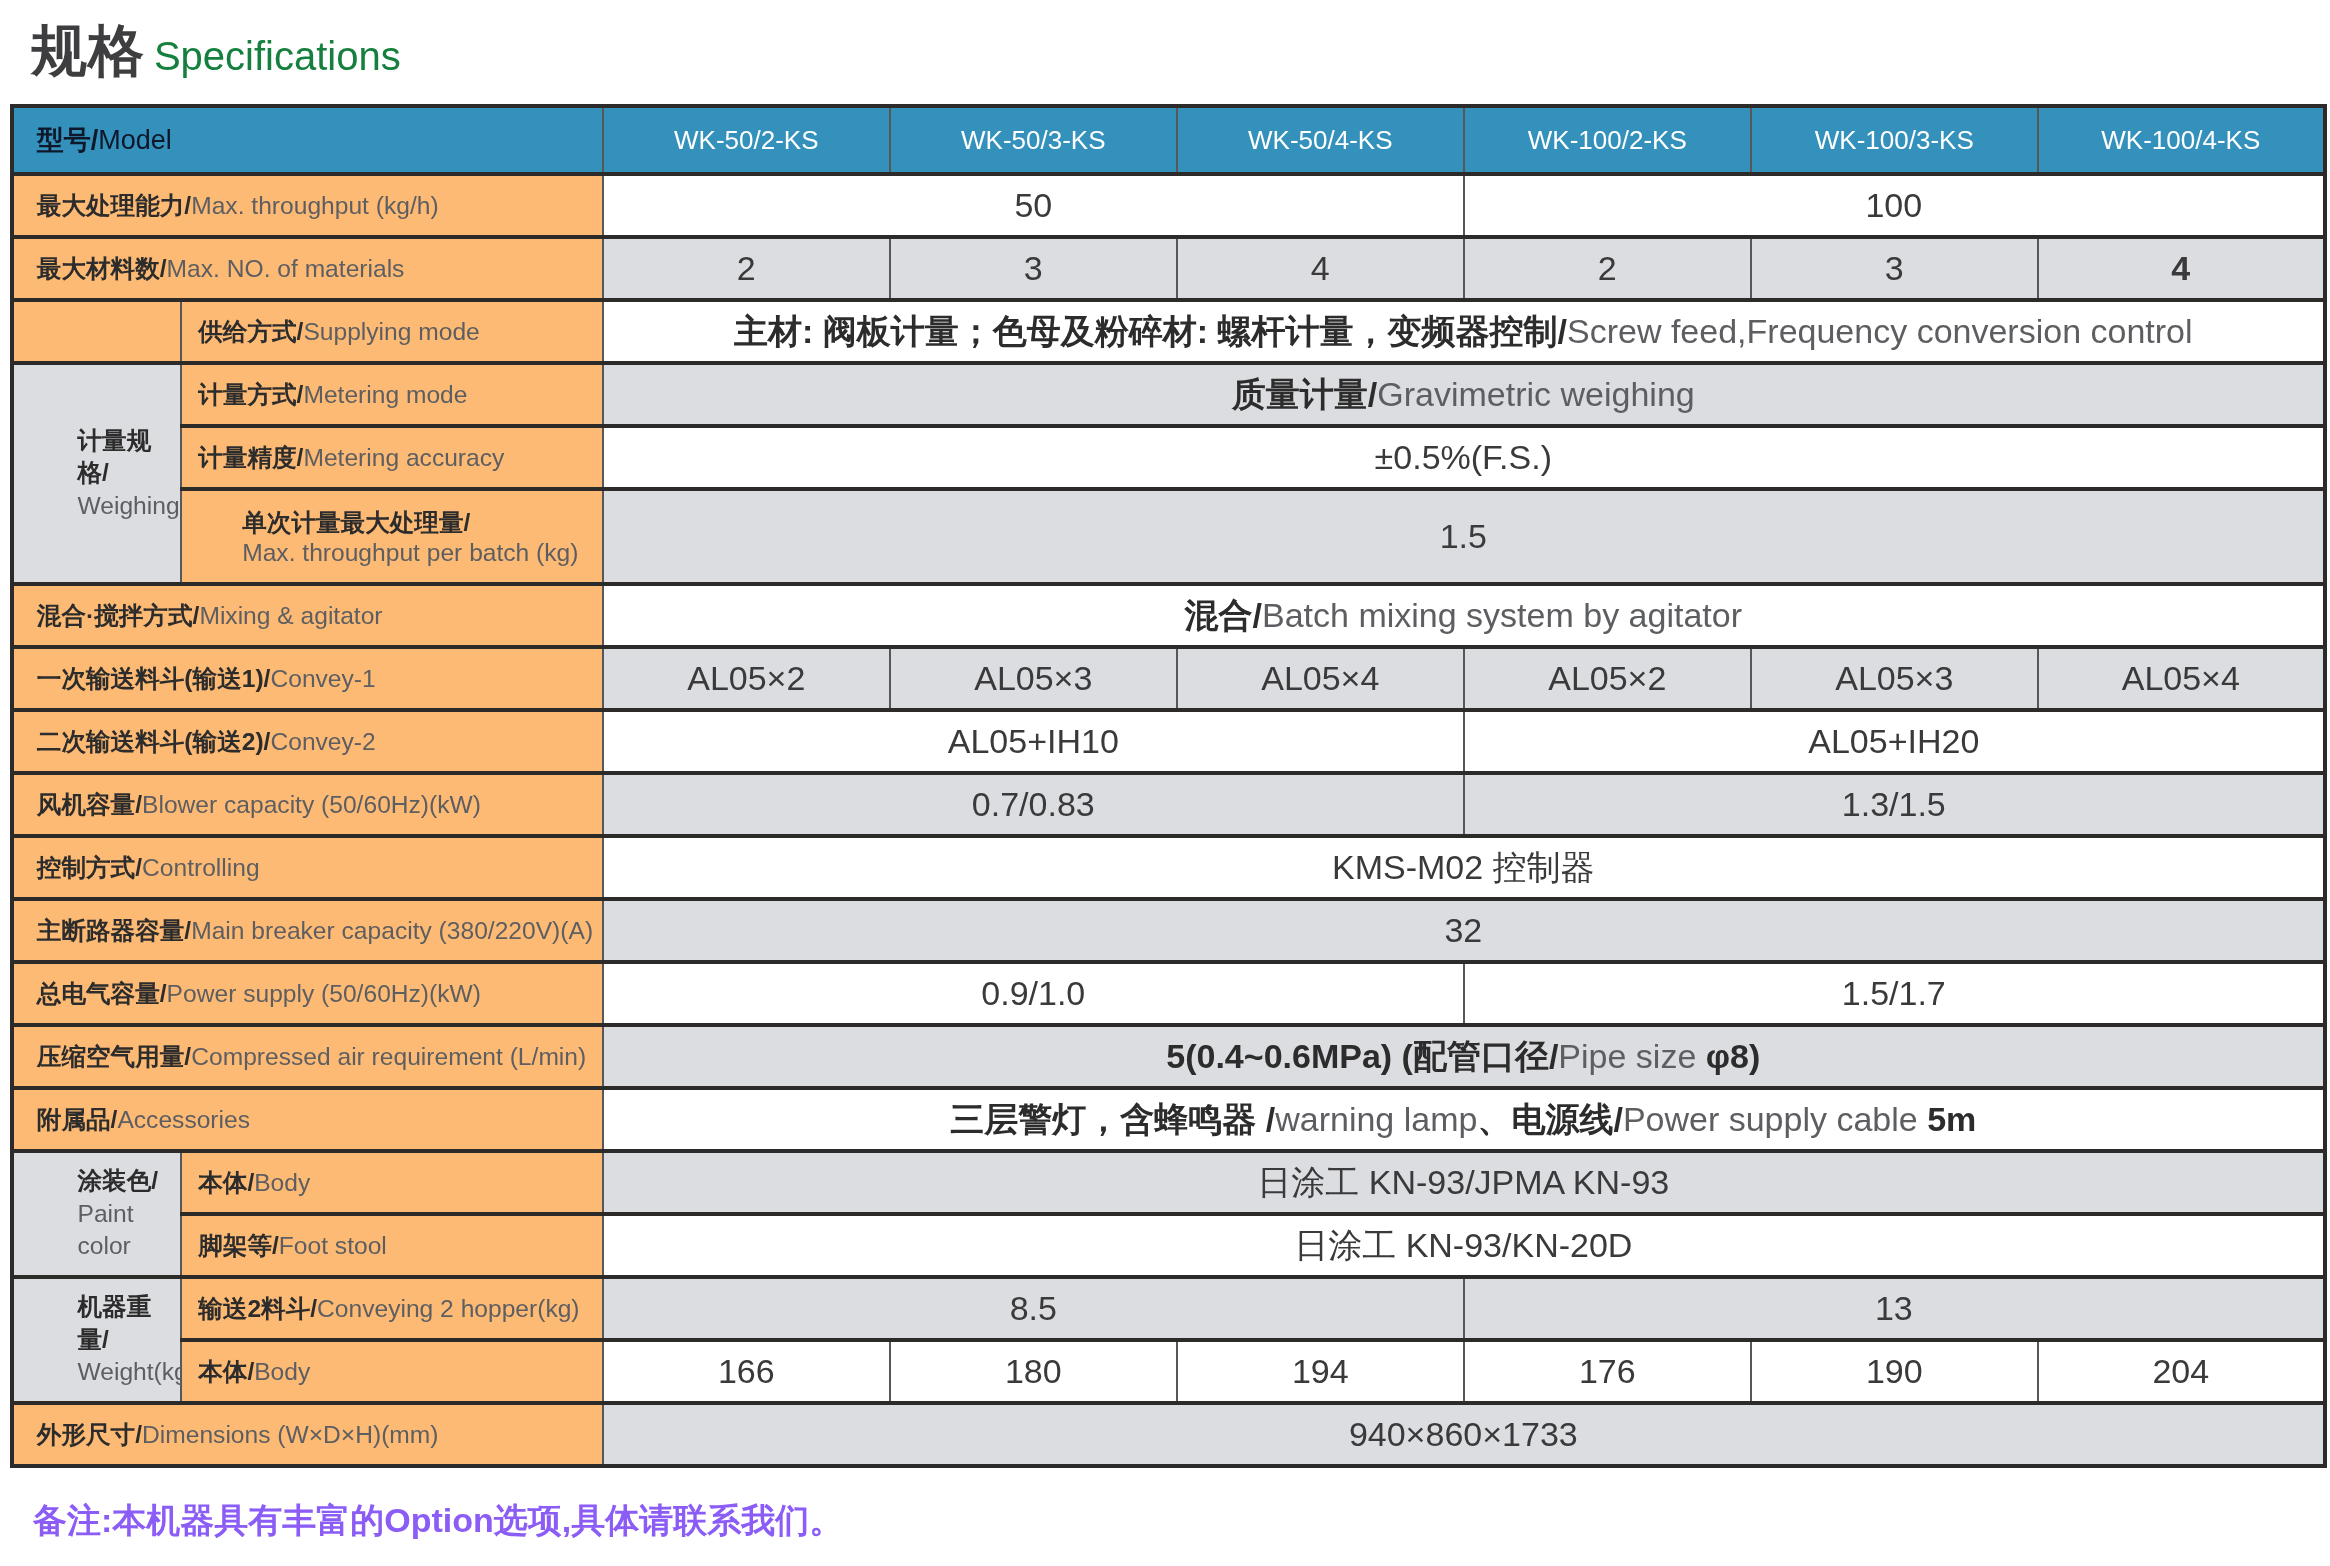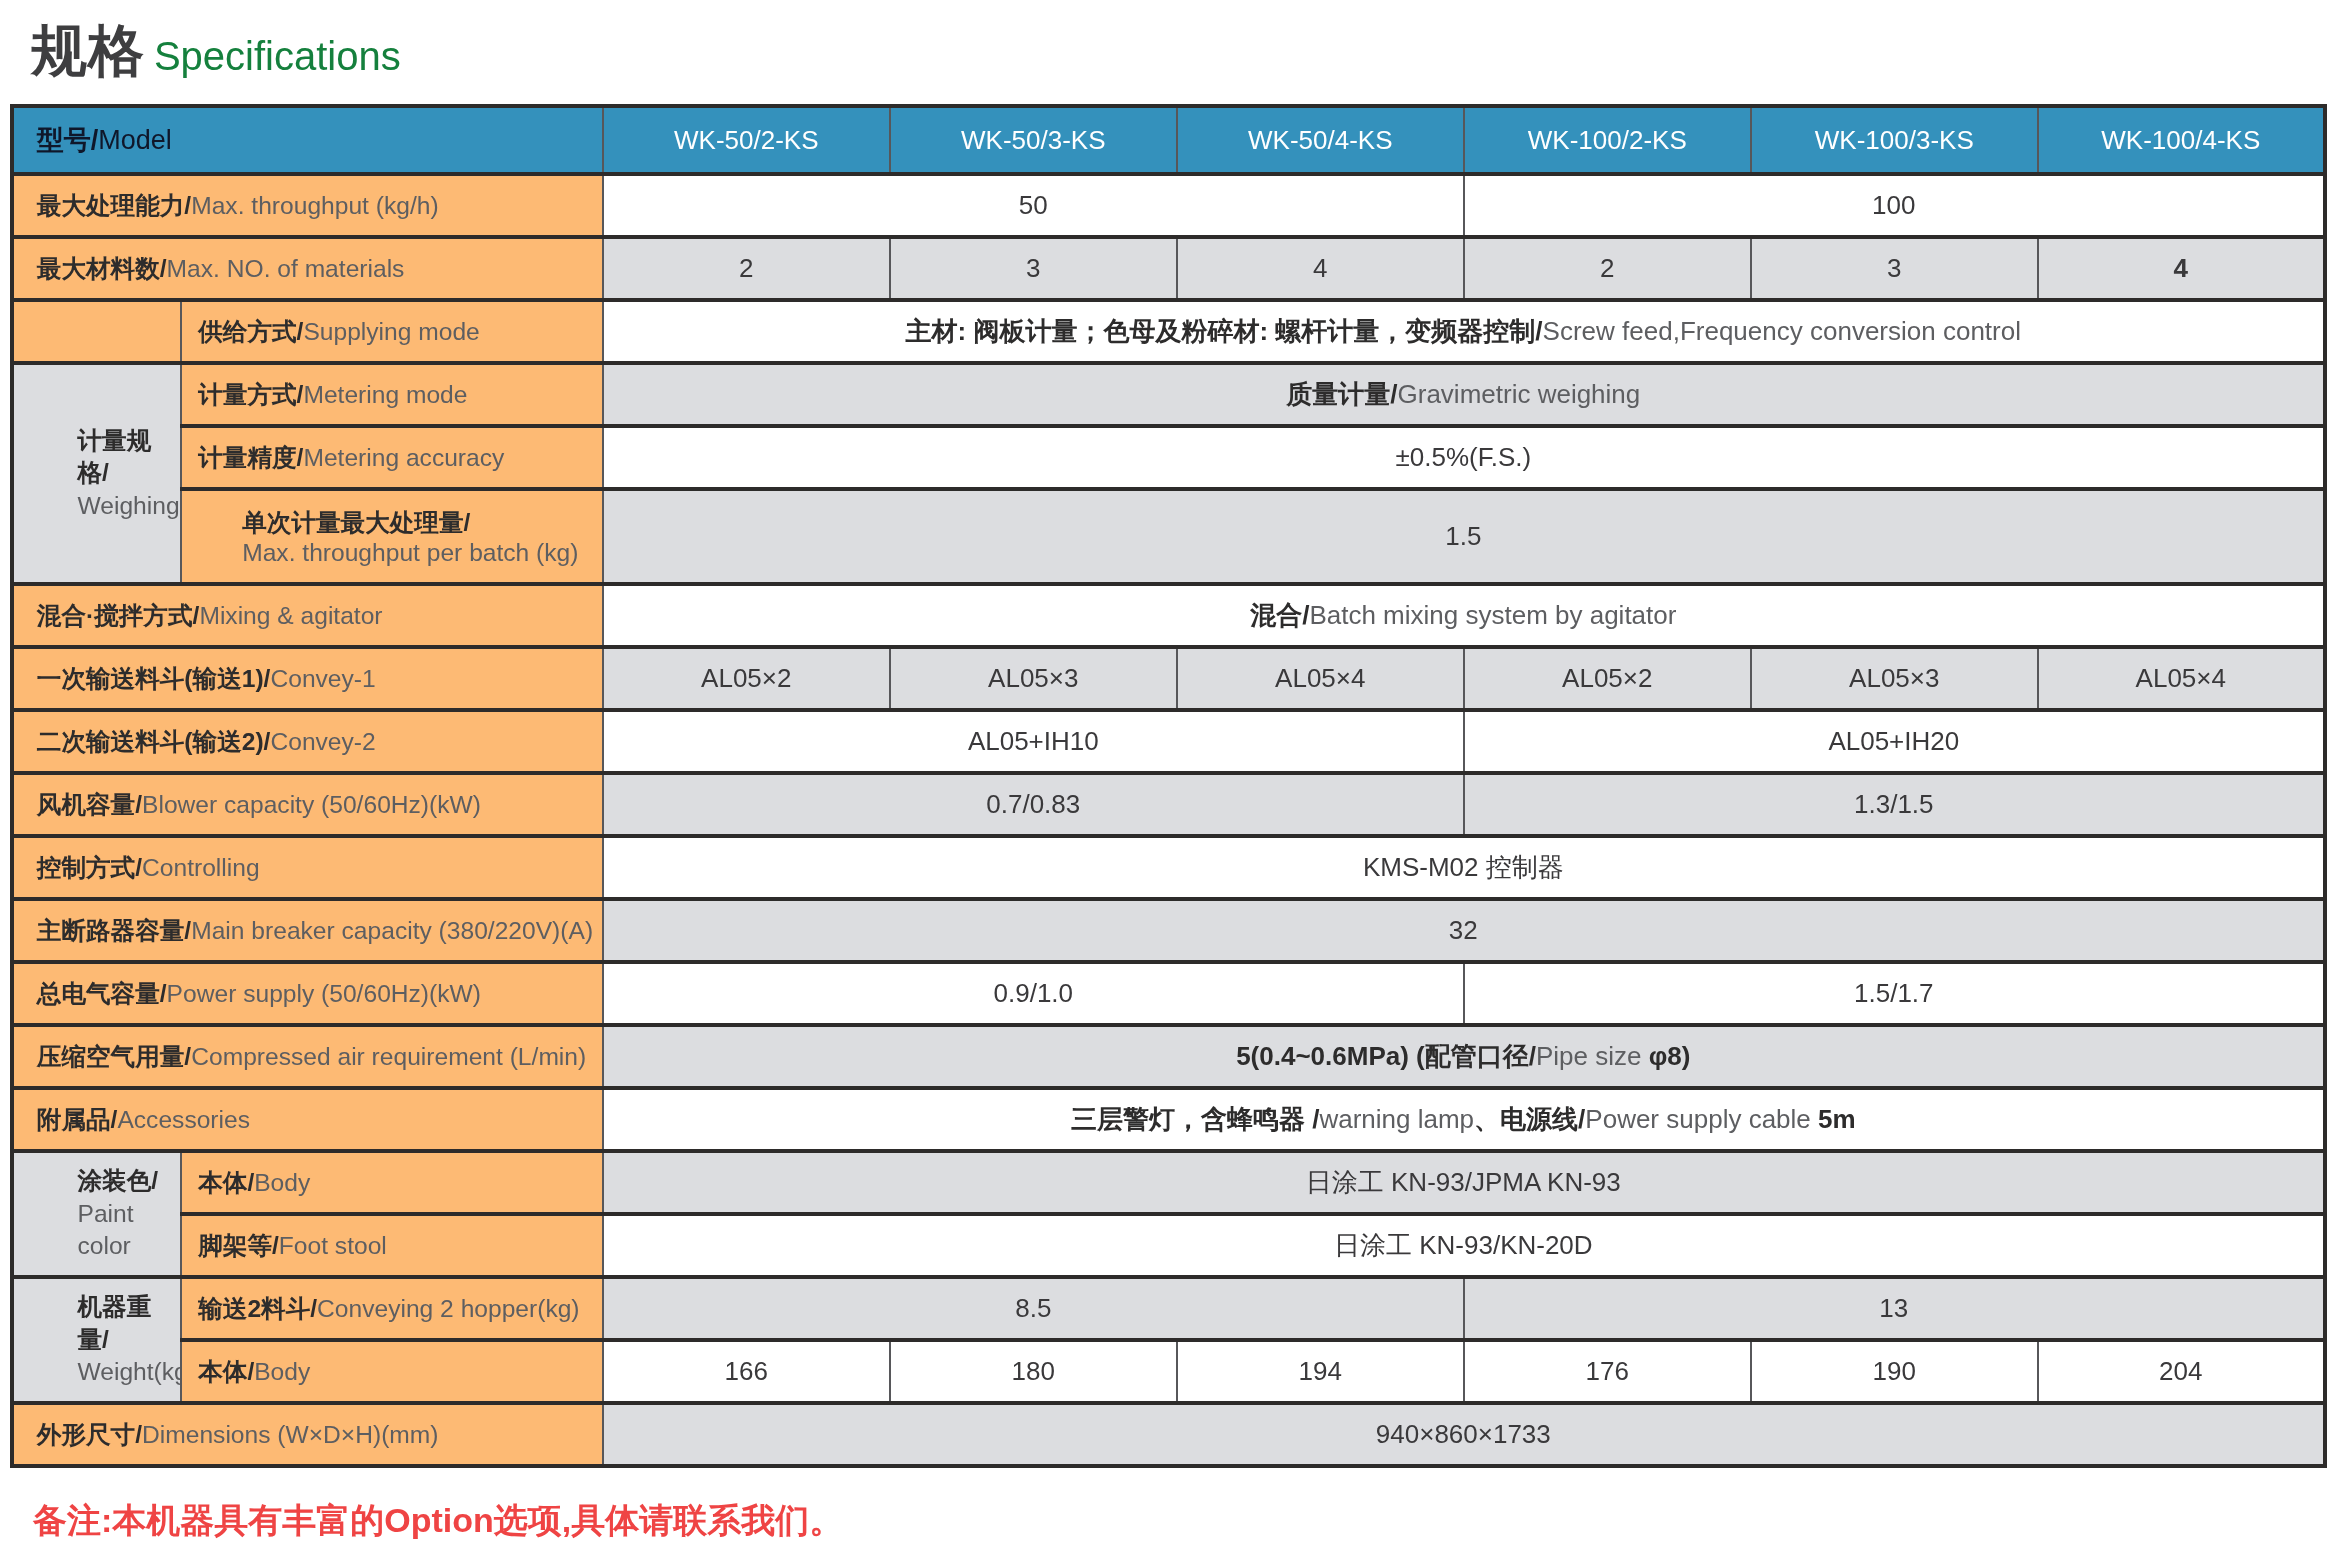--- a/index.html
+++ b/index.html
@@ -17,25 +17,25 @@
   tr.tall{height:95px;}
   .hd{background:#3491bc;text-align:center;font-size:26px;color:#ffffff;}
   .hd.lbl{text-align:left;padding-left:23px;font-size:27px;}
   .hd .zh,.hd .en{color:#0f172a;}
   .lab{background:#fdba74;text-align:left;padding-left:23px;font-size:24.6px;white-space:nowrap;}
   .sub{padding-left:16.4px;}
   .grp{background:#dcdde0;text-align:left;padding-left:19.7px;font-size:24.6px;line-height:1.32;}
   .zh{color:#2d2c2c;font-weight:700;}
   .en{color:#5d5e61;font-weight:400;}
   .blk{display:block;margin-left:44px;}
-  .data{text-align:center;font-size:26px;color:#3a393b;font-weight:400;}
+  .data{text-align:center;font-size:34px;color:#3a393b;font-weight:400;}
   .w{background:#ffffff;}
   .g{background:#dcdde0;}
   .b{font-weight:700;}
-  .note{margin:29.5px 0 0 33px;font-size:34px;font-weight:700;color:#ef4444;}
+  .note{margin:29.5px 0 0 33px;font-size:34px;font-weight:700;color:#8b5cf6;}
 </style>
 </head>
 <body>
 
 <div class="title-block">
   <span class="t-zh">规格</span><span class="t-en">Specifications</span>
 </div>
 
 <table class="spec">
   <colgroup>

